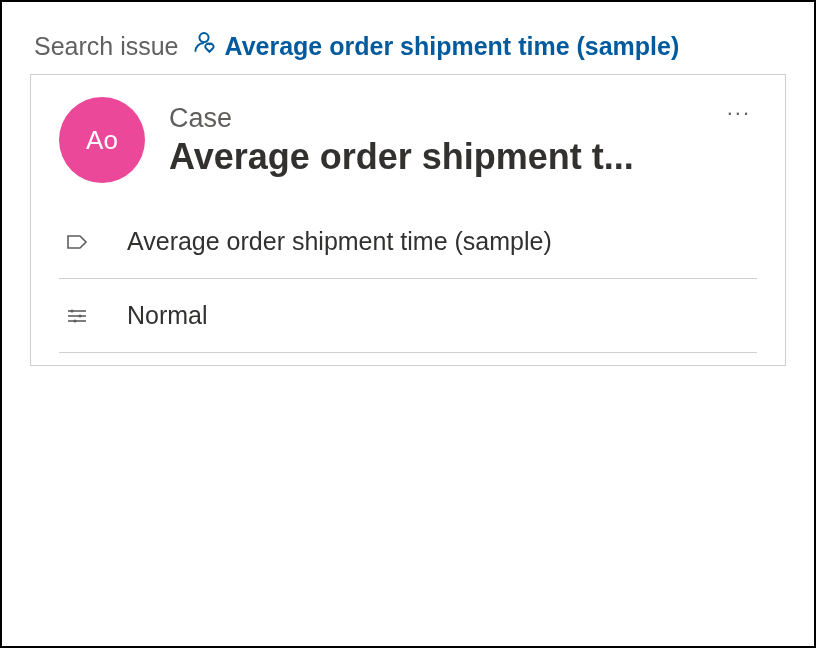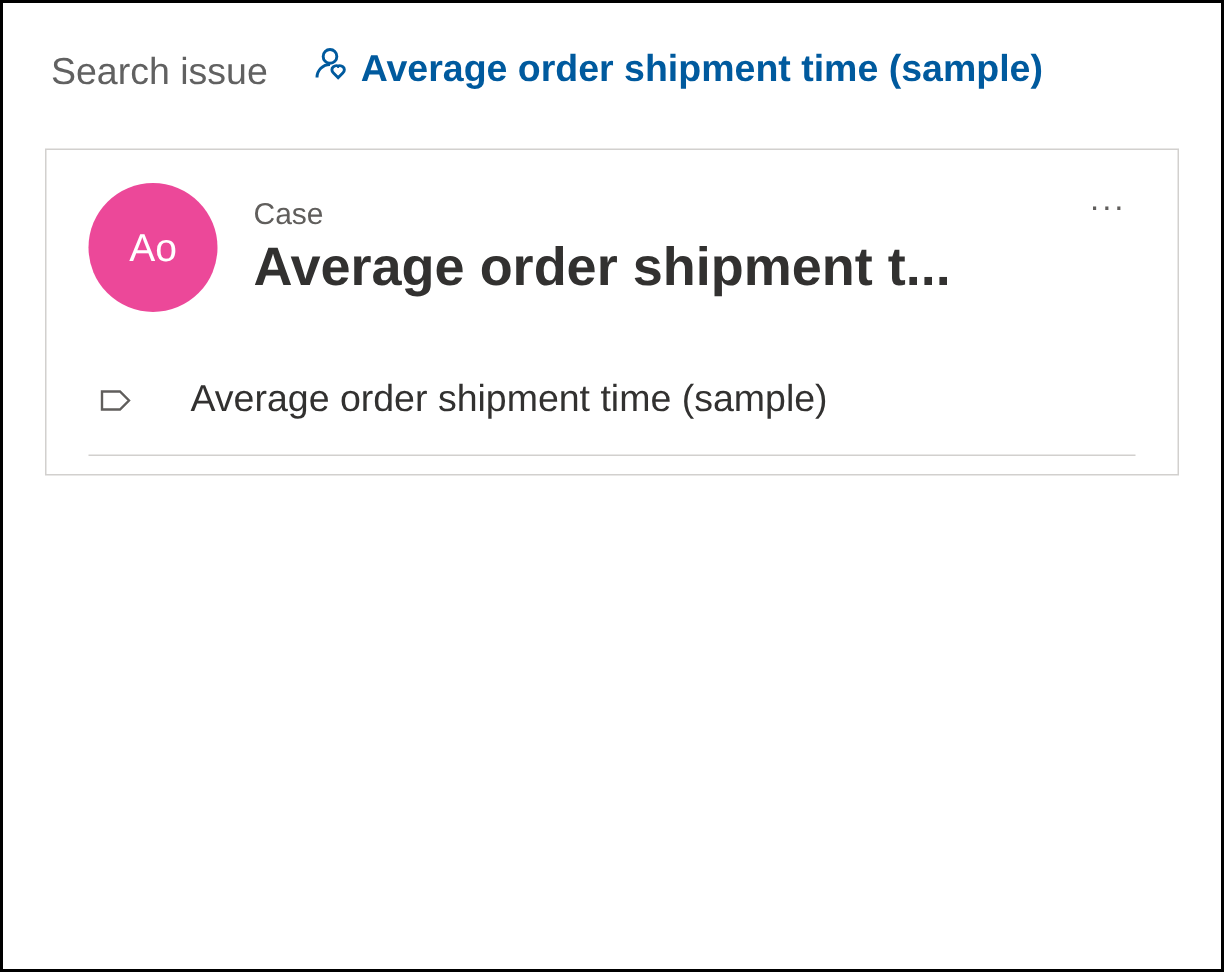--- a/index.html
+++ b/index.html
@@ -10,23 +10,23 @@
     body {
       font-family: "Segoe UI", -apple-system, BlinkMacSystemFont, sans-serif;
       background: #ffffff;
       width: 816px;
       height: 648px;
       border: 2px solid #000000;
       padding: 28px 28px;
     }
     .breadcrumb {
       display: flex;
-      align-items: flex-end;
-      gap: 28px;
-      margin-bottom: 36px;
+      align-items: center;
+      gap: 12px;
+      margin-bottom: 12px;
       padding-left: 4px;
     }
     .breadcrumb-label {
       font-size: 25px;
       color: #616161;
       font-weight: 400;
     }
     .breadcrumb-link {
       display: flex;
       align-items: center;
@@ -65,21 +65,21 @@
       color: #ffffff;
       font-size: 26px;
       font-weight: 400;
       flex-shrink: 0;
     }
     .header-text {
       flex: 1;
       min-width: 0;
     }
     .subtitle {
-      font-size: 20px;
+      font-size: 27px;
       color: #605e5c;
       margin-bottom: 2px;
     }
     .title {
       font-size: 36px;
       color: #323130;
       font-weight: 700;
       white-space: nowrap;
       overflow: hidden;
       text-overflow: ellipsis;
@@ -153,13 +153,26 @@
   <div class="field-row">
     <span class="field-icon">
       <svg viewBox="0 0 24 24">
         <path d="M3 6 L15 6 L21 12 L15 18 L3 18 Z"></path>
       </svg>
     </span>
     <span class="field-value">Average order shipment time (sample)</span>
   </div>
 
 
+  <div class="field-row">
+    <span class="field-icon">
+      <svg viewBox="0 0 24 24">
+        <line x1="3" y1="7" x2="21" y2="7"></line>
+        <line x1="3" y1="12" x2="21" y2="12"></line>
+        <line x1="3" y1="17" x2="21" y2="17"></line>
+        <circle cx="7" cy="7" r="1.6" fill="#605e5c" stroke="none"></circle>
+        <circle cx="15" cy="12" r="1.6" fill="#605e5c" stroke="none"></circle>
+        <circle cx="10" cy="17" r="1.6" fill="#605e5c" stroke="none"></circle>
+      </svg>
+    </span>
+    <span class="field-value">Normal</span>
+  </div>
 </div>
 
 </body></html>

